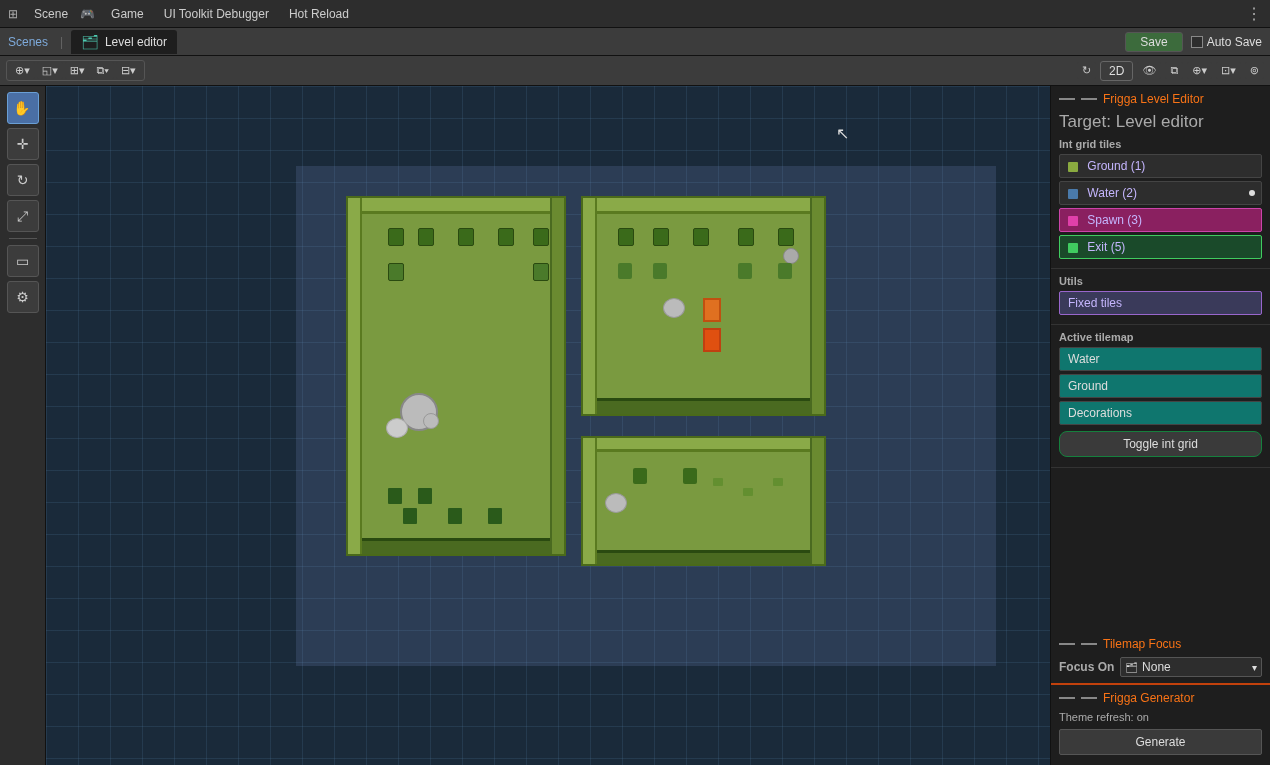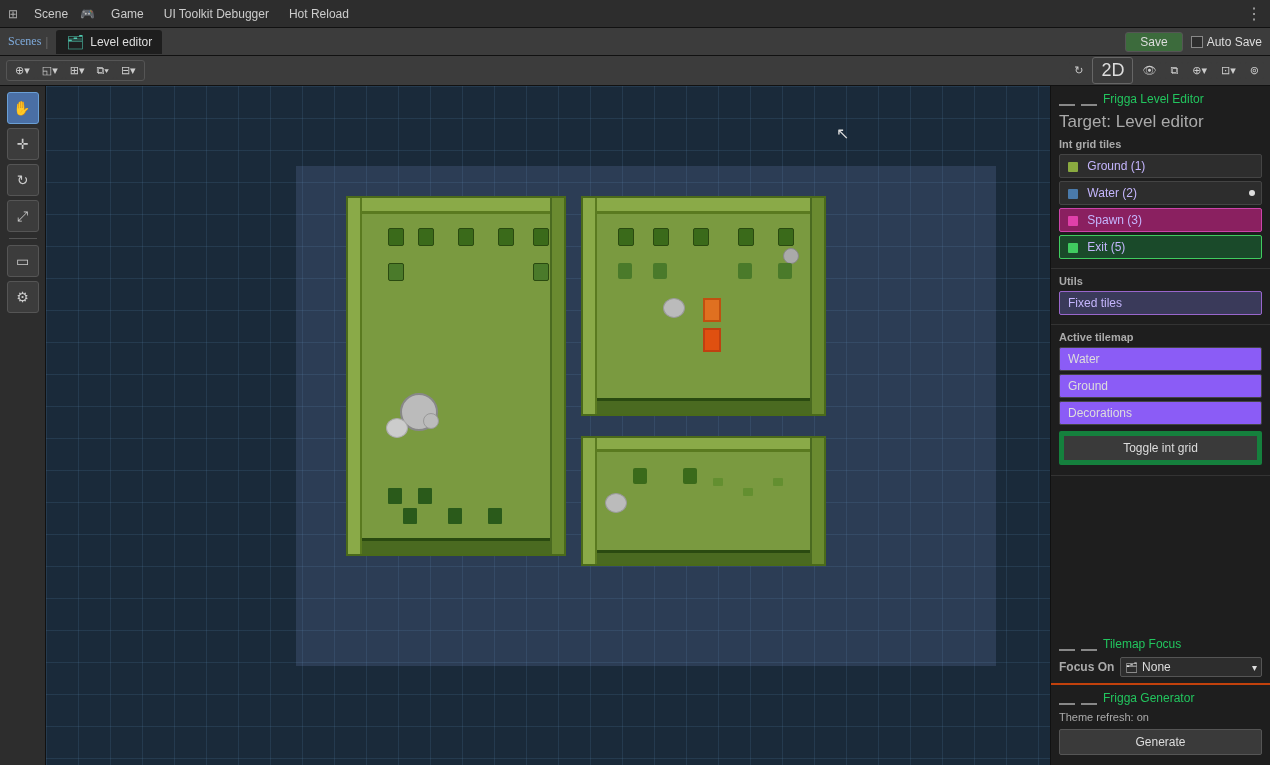--- a/index.html
+++ b/index.html
@@ -27,21 +27,21 @@
 
     
     #tab-bar {
       height: 28px;
       background: #3c3c3c;
       display: flex;
       align-items: center;
       padding: 0 8px;
       border-bottom: 1px solid #111;
     }
-    .tab-scenes { color: #7eaadb; font-size: 12px; margin-right: 4px; font-family: Liberation Serif, serif; }
+    .tab-scenes { color: #7eaadb; font-size: 12px; margin-right: 12px; }
     .tab-separator { color: #666; margin-right: 8px; }
     .tab-active {
       background: #1e1e1e;
       color: #ddd;
       padding: 4px 10px;
       border-radius: 3px 3px 0 0;
       display: flex;
       align-items: center;
       gap: 6px;
     }
@@ -86,21 +86,21 @@
       border-radius: 2px;
       font-size: 11px;
     }
     .toolbar-right { margin-left: auto; display: flex; align-items: center; gap: 4px; }
     .btn-2d {
       background: #3c3c3c;
       color: #ddd;
       border: 1px solid #666;
       padding: 2px 8px;
       border-radius: 3px;
-      font-size: 18px;
+      font-size: 12px;
       cursor: pointer;
     }
 
     
     #main {
       display: flex;
       height: calc(765px - 86px);
     }
 
     
@@ -174,25 +174,25 @@
       overflow-y: auto;
     }
 
     .panel-section {
       padding: 6px 8px;
       border-bottom: 1px solid #333;
     }
 
     .panel-header {
       display: flex;
-      align-items: flex-end;
+      align-items: center;
       gap: 6px;
       margin-bottom: 6px;
       font-size: 12px;
-      color: #22c55e;
+      color: #f97316;
     }
     .panel-header-line { width: 16px; height: 2px; background: #888; }
     .panel-subtitle { color: #aaa; font-size: 17px; margin-bottom: 6px; }
 
     .tile-btn {
       display: block;
       width: 100%;
       padding: 4px 8px;
       background: #2d2d2d;
       border: 1px solid #444;
@@ -226,42 +226,42 @@
       border-color: #9966cc;
       padding-left: 8px;
     }
 
     .section-label { color: #aaa; font-size: 11px; margin-bottom: 4px; font-weight: 600; }
 
     .tilemap-btn {
       display: block;
       width: 100%;
       padding: 4px 8px;
-      background: #8b5cf6;
+      background: #0f766e;
       border: 1px solid #444;
       color: #ddd;
       cursor: pointer;
       text-align: left;
       font-size: 12px;
       margin-bottom: 3px;
       border-radius: 2px;
     }
 
     .action-btn {
       display: block;
       width: 100%;
       padding: 5px 8px;
       background: #3a3a3a;
-      border: 5px solid #15803d;
+      border: 1px solid #15803d;
       color: #ddd;
       cursor: pointer;
       text-align: center;
       font-size: 12px;
       margin-bottom: 4px;
-      border-radius: 2px;
+      border-radius: 8px;
     }
 
     
     .focus-section {
       padding: 6px 8px;
       border-bottom: 2px solid #c2410c;
     }
     .focus-row {
       display: flex;
       align-items: center;

